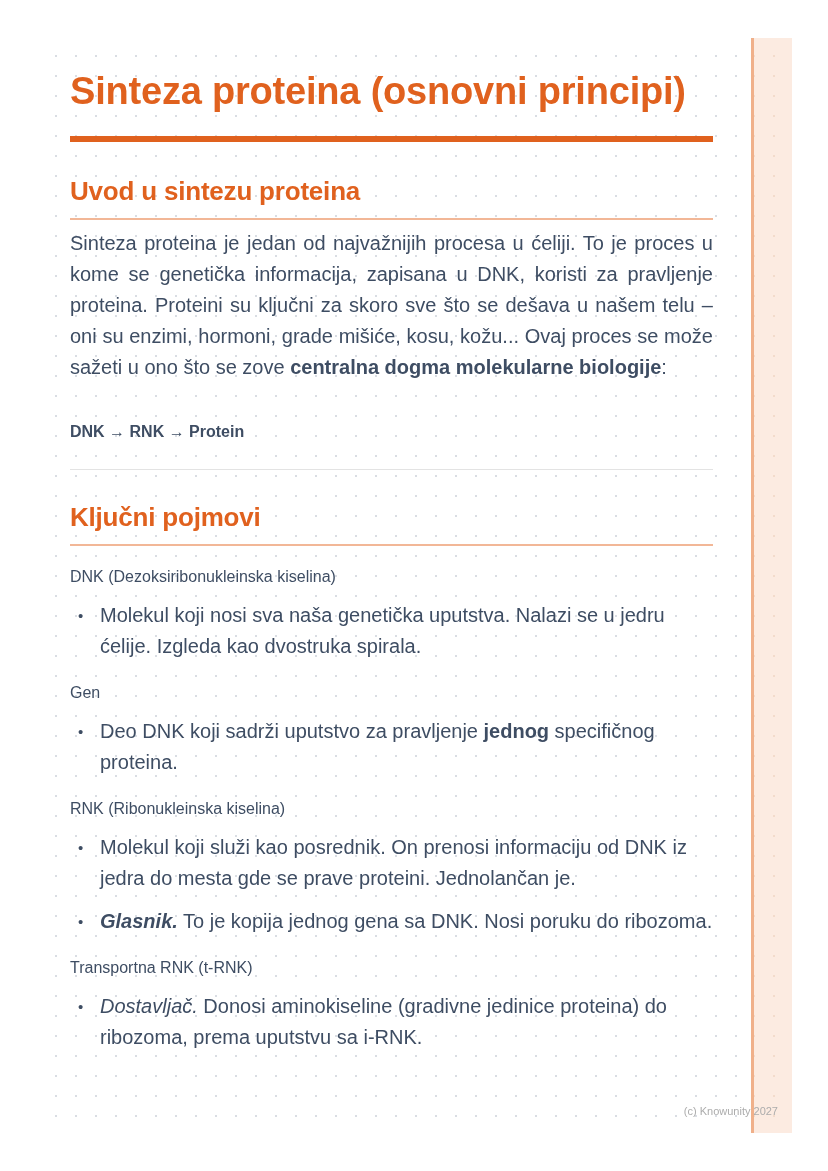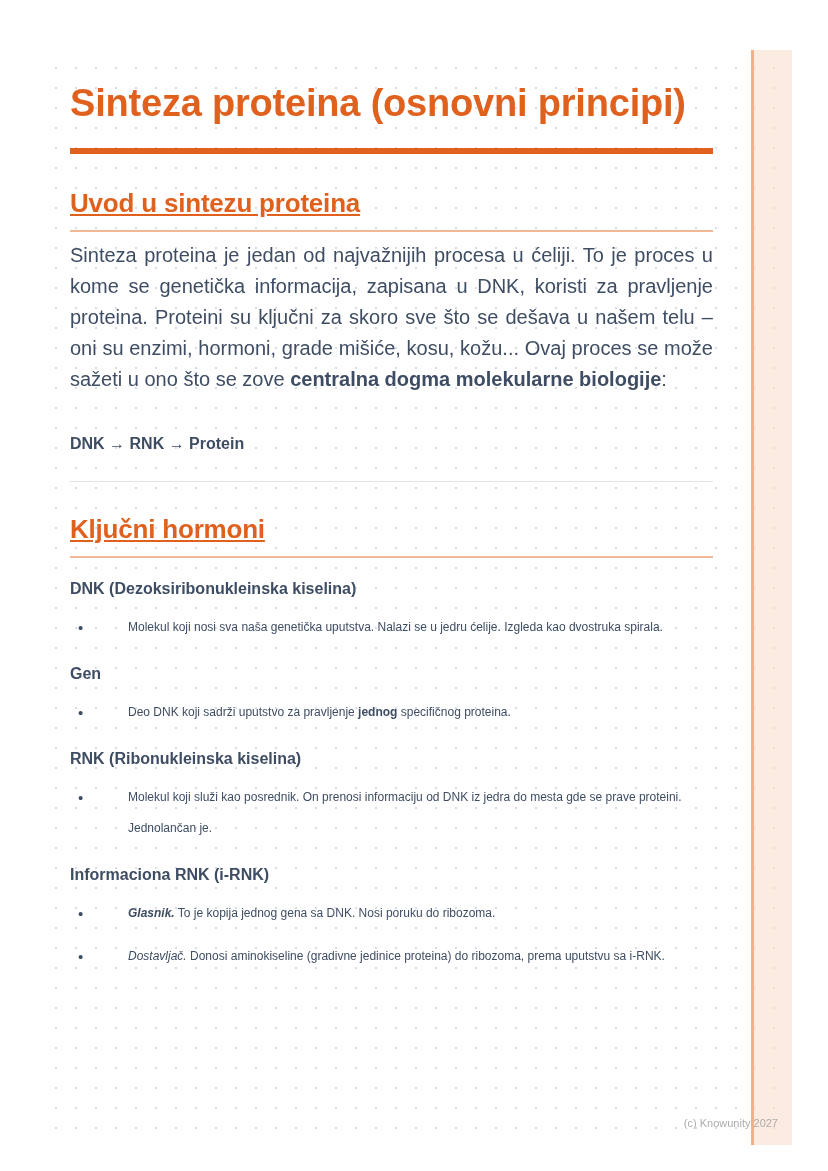--- a/index.html
+++ b/index.html
@@ -5,21 +5,21 @@
   html, body { margin: 0; padding: 0; }
   body {
     width: 828px; height: 1171px;
     background: #ffffff;
     position: relative;
     font-family: "Liberation Sans", sans-serif;
     overflow: hidden;
   }
   .page {
     position: absolute;
-    left: 40px; top: 50px;
+    left: 40px; top: 38px;
     width: 752px; height: 1095px;
     background-color: #ffffff;
     background-image: radial-gradient(circle, #d9dde3 1.1px, rgba(0,0,0,0) 1.4px);
     background-size: 20px 20px;
     background-position: 6px 8px;
     overflow: hidden;
   }
   .stripe {
     position: absolute;
     top: 0; right: 0; bottom: 0;
@@ -51,21 +51,20 @@
     height: 6px;
     background: #e0611e;
   }
   h2 {
     margin: 34px 0 0 0;
     font-size: 26px;
     line-height: 30px;
     font-weight: 700;
     color: #e0611e;
     letter-spacing: -0.2px;
-    text-decoration: underline;
   }
   .h2-rule {
     margin-top: 12px;
     height: 2px;
     background: #f2b797;
   }
   .para {
     margin: 8px 0 0 0;
     font-size: 20px;
     line-height: 31px;
@@ -81,38 +80,37 @@
   .divider {
     margin-top: 22px;
     height: 1px;
     background: #e3e3e3;
   }
   .h2-terms { margin-top: 32px; }
   .term {
     margin-top: 20px;
     font-size: 16px;
     line-height: 22px;
-    font-weight: 700;
+    font-weight: 400;
   }
   .bullet-row {
     margin-top: 12px;
     display: flex;
     padding-left: 8px;
   }
   .bullet-marker {
     flex: 0 0 22px;
     font-size: 15px;
     line-height: 31px;
     color: #3e4d63;
   }
   .bullet-text {
     flex: 1;
-    font-size: 12px;
+    font-size: 20px;
     line-height: 31px;
-    margin-left: 28px;
   }
   .footer {
     position: absolute;
     right: 14px; bottom: 16px;
     font-size: 11px;
     color: #acacac;
     z-index: 2;
   }
 </style>
 </head>
@@ -126,21 +124,21 @@
     <div class="title-rule"></div>
 
     <h2>Uvod u sintezu proteina</h2>
     <div class="h2-rule"></div>
 
     <p class="para justify"><span>Sinteza proteina je jedan od najvažnijih procesa u ćeliji. To je proces u kome se genetička informacija, zapisana u DNK, koristi za pravljenje proteina. Proteini su ključni za skoro sve što se dešava u našem telu – oni su enzimi, hormoni, grade mišiće, kosu, kožu... Ovaj proces se može sažeti u ono što se zove </span><span style="font-weight: 700;">centralna dogma molekularne biologije</span><span>:</span></p>
     <p class="dogma">DNK → RNK → Protein</p>
 
     <div class="divider"></div>
 
-    <h2 class="h2-terms">Ključni hormoni</h2>
+    <h2 class="h2-terms">Ključni pojmovi</h2>
     <div class="h2-rule"></div>
 
     <div class="term-block">
       <div class="term">DNK (Dezoksiribonukleinska kiselina)</div>
       <div class="bullet-row">
         <span class="bullet-marker">•</span>
         <div class="bullet-text"><span>Molekul koji nosi sva naša genetička uputstva. Nalazi se u jedru ćelije. Izgleda kao dvostruka spirala.</span></div>
       </div>
     </div>
 
@@ -154,28 +152,28 @@
 
     <div class="term-block">
       <div class="term">RNK (Ribonukleinska kiselina)</div>
       <div class="bullet-row">
         <span class="bullet-marker">•</span>
         <div class="bullet-text"><span>Molekul koji služi kao posrednik. On prenosi informaciju od DNK iz jedra do mesta gde se prave proteini. Jednolančan je.</span></div>
       </div>
     </div>
 
     <div class="term-block">
-      <div class="term">Informaciona RNK (i-RNK)</div>
       <div class="bullet-row">
         <span class="bullet-marker">•</span>
         <div class="bullet-text"><span style="font-style: italic; font-weight: bold;">Glasnik.</span><span> To je kopija jednog gena sa DNK. Nosi poruku do ribozoma.</span></div>
       </div>
     </div>
 
     <div class="term-block">
+      <div class="term">Transportna RNK (t-RNK)</div>
       <div class="bullet-row">
         <span class="bullet-marker">•</span>
         <div class="bullet-text"><span style="font-style: italic;">Dostavljač.</span><span> Donosi aminokiseline (gradivne jedinice proteina) do ribozoma, prema uputstvu sa i-RNK.</span></div>
       </div>
     </div>
   </div>
 
   <div class="footer">(c) Knowunity 2027</div>
 </div>
 

